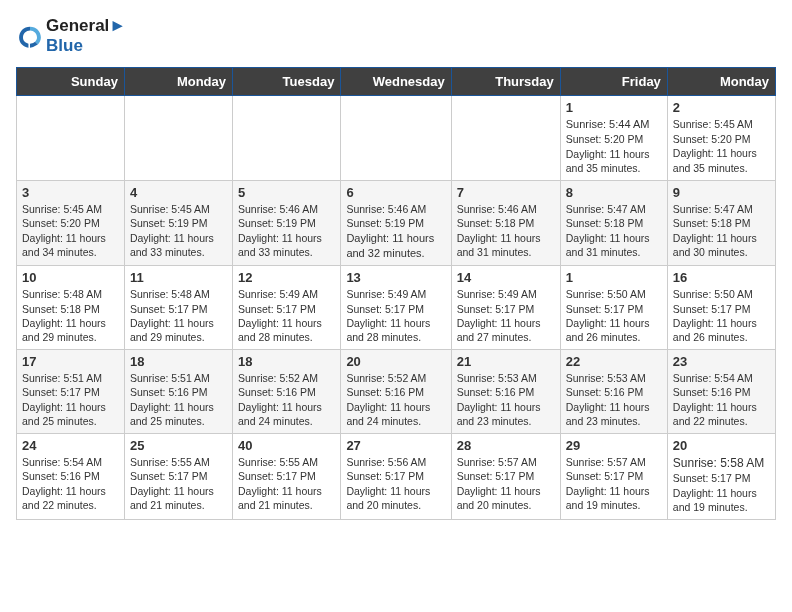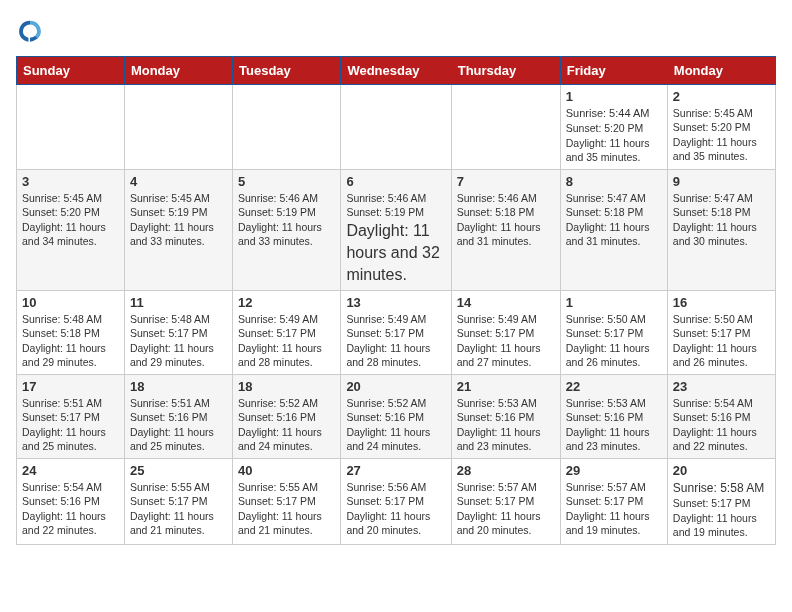--- a/index.html
+++ b/index.html
@@ -37,26 +37,26 @@
     .location {
       font-size: 15px;
       color: #444;
     }
     .calendar {
       width: 100%;
       border-collapse: collapse;
       border: 1px solid #ccc;
     }
     .calendar th {
-      background: #b91c1c;
+      background: #404040;
       color: #fff;
       font-size: 13px;
       font-weight: bold;
       padding: 6px 6px;
-      text-align: left;
+      text-align: right;
       border: 1px solid #1a5599;
     }
     .calendar td {
       vertical-align: top;
       border: 1px solid #ccc;
       padding: 4px 5px;
       font-size: 11px;
       color: #333;
       width: 113px;
       min-height: 80px;
@@ -82,20 +82,24 @@
 <body>
 
 <div class="header">
   <div class="logo">
     <svg class="logo-icon" viewBox="0 0 36 36" xmlns="http://www.w3.org/2000/svg">
       <rect x="0" y="0" width="36" height="36" fill="white"></rect>
       <path d="M18 6 C10 6, 4 12, 4 20 C4 27, 9 32, 16 33 L16 28 C12 27, 9 24, 9 20 C9 15, 13 11, 18 11 L18 6Z" fill="#2266aa"></path>
       <path d="M18 6 L18 11 C23 11, 27 15, 27 20 C27 22, 26 24, 24.5 25.5 L28 29 C30.5 26.5, 32 23, 32 20 C32 12, 26 6, 18 6Z" fill="#55aadd"></path>
       <path d="M24.5 25.5 L28 29 L22 32 L18 33 L18 28 L22 27Z" fill="#2266aa"></path>
     </svg>
+    <div>
+      <div style="font-size:17px;font-weight:bold;color:#222;line-height:1.15;">General<span style="color:#2266aa;">►</span></div>
+      <div style="font-size:17px;font-weight:bold;color:#2266aa;line-height:1.15;">Blue</div>
+    </div>
   </div>
   <div class="title-block">
     <div class="month-title"></div>
     <div class="location"></div>
   </div>
 </div>
 
 <table class="calendar">
   <thead>
     <tr>
@@ -144,21 +148,21 @@
         <td>
           <span class="day-num">5</span>
           <div style="font-size: 10.5px; line-height: 1.38; color: rgb(51, 51, 51);">Sunrise: 5:46 AM</div>
           <div style="font-size: 10.5px; line-height: 1.38; color: rgb(51, 51, 51);">Sunset: 5:19 PM</div>
           <div style="font-size: 10.5px; line-height: 1.38; color: rgb(51, 51, 51);">Daylight: 11 hours and 33 minutes.</div>
         </td>
         <td>
           <span class="day-num">6</span>
           <div style="font-size: 10.5px; line-height: 1.38; color: rgb(51, 51, 51);">Sunrise: 5:46 AM</div>
           <div style="font-size: 10.5px; line-height: 1.38; color: rgb(51, 51, 51);">Sunset: 5:19 PM</div>
-          <div style="font-size: 16px; line-height: 1.38; color: rgb(51, 51, 51);">Daylight: 11 hours and 32 minutes.</div>
+          <div style="font-size: 11px; line-height: 1.38; color: rgb(51, 51, 51);">Daylight: 11 hours and 32 minutes.</div>
         </td>
         <td>
           <span class="day-num">7</span>
           <div style="font-size: 10.5px; line-height: 1.38; color: rgb(51, 51, 51);">Sunrise: 5:46 AM</div>
           <div style="font-size: 10.5px; line-height: 1.38; color: rgb(51, 51, 51);">Sunset: 5:18 PM</div>
           <div style="font-size: 10.5px; line-height: 1.38; color: rgb(51, 51, 51);">Daylight: 11 hours and 31 minutes.</div>
         </td>
         <td>
           <span class="day-num">8</span>
           <div style="font-size: 10.5px; line-height: 1.38; color: rgb(51, 51, 51);">Sunrise: 5:47 AM</div>

